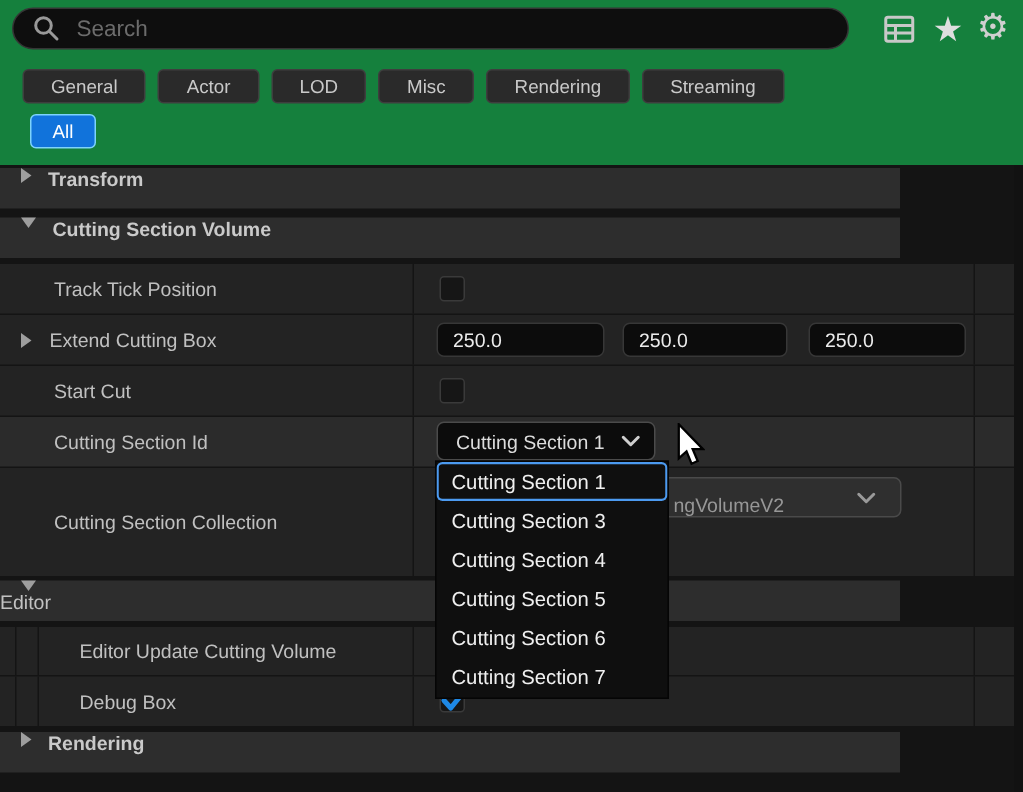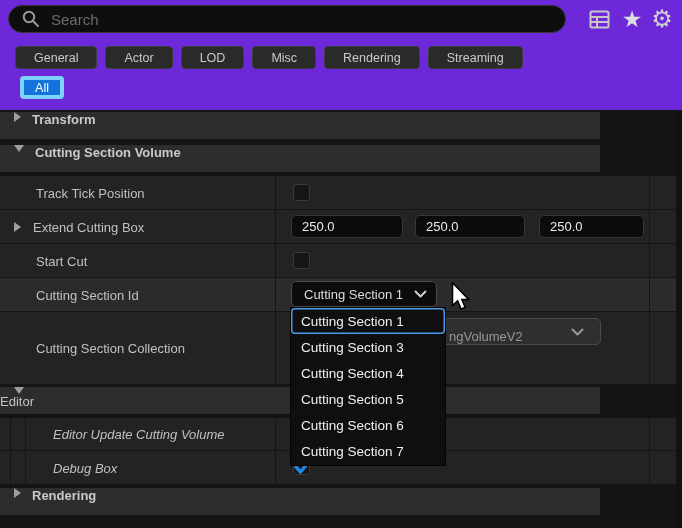--- a/index.html
+++ b/index.html
@@ -1,18 +1,18 @@
 <!DOCTYPE html>
 <html><head>
 <meta charset="utf-8">
 <style>
   html,body{margin:0;padding:0;background:#1b1b1b;}
   #app{
     position:relative;width:682px;height:528px;overflow:hidden;
-    background:#6d28d9;
+    background:#15803d;
     font-family:"Liberation Sans","DejaVu Sans",sans-serif;
     -webkit-font-smoothing:antialiased;
   }
   
   .searchbar{
     position:absolute;left:8px;top:5px;width:558px;height:28px;
     background:#0e0e0e;border:1px solid #353535;border-radius:15px;
     box-sizing:border-box;display:flex;align-items:center;
   }
   .searchbar svg{margin-left:13px;flex:0 0 auto;}
@@ -28,42 +28,42 @@
   .icon-gear{left:648px;width:28px;color:#cfcfcf;font-size:24px;line-height:1;}
   
   .chips{position:absolute;left:15px;top:46px;display:flex;gap:8px;}
   .chip{
     height:23px;box-sizing:border-box;padding:0 18px;border-radius:4px;
     background:#2a2a2a;border:1px solid #3e3e3e;color:#c9c9c9;
     font-size:12.5px;display:flex;align-items:center;cursor:pointer;white-space:nowrap;
   }
   .chip-all{
     position:absolute;left:20px;top:76px;height:23px;min-width:44px;box-sizing:border-box;
-    padding:0 4px;border-radius:4px;background:#1173db;border:4px solid #7dd3fc;
+    padding:0 4px;border-radius:4px;background:#1173db;border:1px solid #7dd3fc;
     color:#ffffff;font-size:12.5px;display:flex;align-items:center;justify-content:center;cursor:pointer;
   }
   
   .panel{position:absolute;left:0;top:110px;width:676px;height:418px;background:#141414;}
   .scrolltrack{position:absolute;left:676px;top:110px;width:6px;height:418px;background:#121212;}
   .hdr{
     position:absolute;left:0;width:600px;height:27px;background:#2d2d2d;
     display:flex;align-items:flex-start;color:#cacaca;font-size:13px;font-weight:700;cursor:pointer;
   }
   .hdr.reg{font-weight:400;color:#c2c2c2;flex-direction:column;}
   .arr{display:inline-block;width:0;height:0;margin-left:14px;margin-right:11px;}
   .arr.right{border-left:7px solid #9e9e9e;border-top:5px solid transparent;border-bottom:5px solid transparent;}
   .arr.down{border-top:7px solid #9e9e9e;border-left:5px solid transparent;border-right:5px solid transparent;}
   .prow{
     position:absolute;left:0;width:676px;background:#232323;
     color:#c0c0c0;font-size:13px;
   }
   .prow.hover{background:#2b2b2b;}
   .prow .lbl{position:absolute;left:36px;top:50%;transform:translateY(-50%);white-space:nowrap;}
   .prow .lbl.witharrow{left:33px;}
-  .prow .lbl.indent{left:53px;font-style:italic;}
+  .prow .lbl.indent{left:53px;}
   .vdiv{position:absolute;top:0;bottom:0;width:1px;background:#141414;}
   .rowarr{position:absolute;left:14px;top:50%;transform:translateY(-50%);width:0;height:0;
     border-left:7px solid #9e9e9e;border-top:5px solid transparent;border-bottom:5px solid transparent;cursor:pointer;}
   .cb{
     position:absolute;left:293px;width:17px;height:17px;box-sizing:border-box;
     background:#161616;border:1px solid #3a3a3a;border-radius:3px;cursor:pointer;
   }
   .numfield{
     position:absolute;top:215px;height:23px;box-sizing:border-box;
     background:#0c0c0c;border:1px solid #373737;border-radius:5px;

